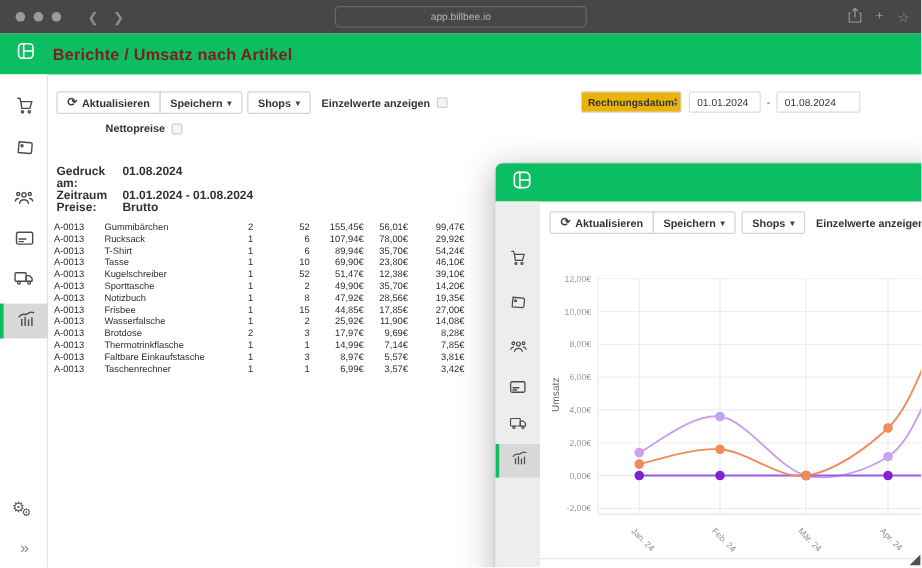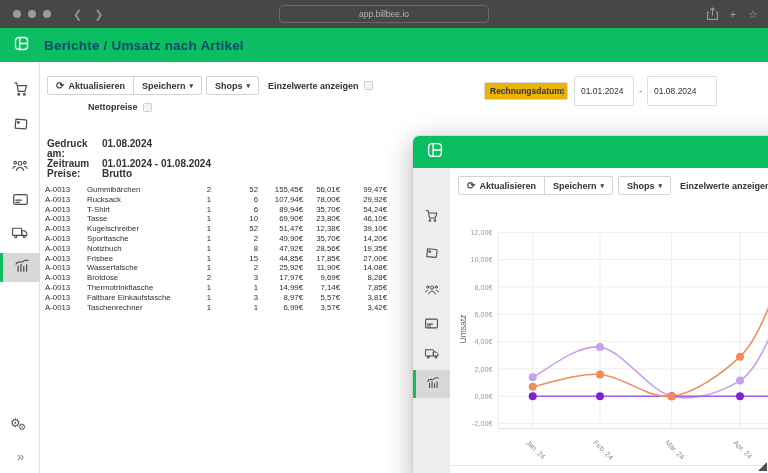--- a/index.html
+++ b/index.html
@@ -12,21 +12,21 @@
   .traffic { display:flex; gap:7px; margin-left:13px; }
   .dot { width:8px; height:8px; border-radius:50%; background:#9a9a9a; }
   .navarrows { display:flex; gap:12px; margin-left:22px; color:#8f8f8f; font-size:11px; }
   .urlpill { position:absolute; left:279px; top:5px; width:210px; height:18px; border:1px solid #6a6a6a; border-radius:4px;
              color:#b5b5b5; font-size:8.5px; display:flex; align-items:center; justify-content:center; }
   .chromeicons { position:absolute; right:10px; top:0; height:28px; display:flex; align-items:center; gap:12px; color:#9a9a9a; font-size:11px; }
 
   
   .appheader { position:absolute; left:0; top:28px; width:768px; height:34px; background:#0cbe62; display:flex; align-items:center; }
   .logo { flex:0 0 auto; }
-  .apptitle { color:#0c4a6e; font-weight:bold; font-size:13.5px; margin-left:14px; letter-spacing:.2px; }
+  .apptitle { color:#7f1d1d; font-weight:bold; font-size:13.5px; margin-left:14px; letter-spacing:.2px; }
 
   
   .sidebar { position:absolute; left:0; top:62px; width:40px; height:411px; background:#fff; border-right:1px solid #e4e4e4; }
   .sbitem { position:absolute; left:0; width:40px; height:28px; display:flex; align-items:center; justify-content:center; cursor:pointer; }
   .sbitem.active { background:#d8d8d8; border-left:3px solid #0cbe62; height:29px; }
   .gears { position:relative; width:20px; height:18px; color:#555; }
   .gears .g1 { position:absolute; left:0; top:-3px; font-size:12px; }
   .gears .g2 { position:absolute; left:8px; top:3px; font-size:9px; }
   .collapse { color:#8a8a8a; font-size:13px; letter-spacing:-1px; }
 
@@ -38,21 +38,21 @@
   .checkbox { width:9px; height:9px; border:1px solid #cfcfcf; background:#f4f4f4; border-radius:1.5px; display:inline-block; }
   .cblabel { font-size:9px; font-weight:bold; color:#333; }
 
   .main-toolbar { position:absolute; left:47px; top:76px; display:flex; align-items:center; }
   .nettop { position:absolute; left:88px; top:102px; display:flex; align-items:center; gap:5px; }
 
   .datefilter { position:absolute; left:484px; top:76px; display:flex; align-items:center; }
   .datesel { width:84px; height:18px; background:#eab308; border:1px solid #d6d6d6; border-radius:2px; display:flex; align-items:center;
              justify-content:space-between; padding:0 5px; font-size:8.5px; font-weight:bold; color:#333; cursor:pointer; }
   .sortglyph { display:flex; flex-direction:column; line-height:4px; font-size:5px; color:#555; }
-  .dateinput { height:30px; border:1px solid #ddd; border-radius:2px; font-size:8.5px; color:#333; padding:0 6px;
+  .dateinput { height:18px; border:1px solid #ddd; border-radius:2px; font-size:8.5px; color:#333; padding:0 6px;
                font-family:"Liberation Sans", sans-serif; background:#fff; }
   .datesep { margin:0 5px; font-size:9px; color:#555; }
 
   
   .info { position:absolute; left:47px; top:139px; font-size:10px; color:#333; line-height:9.9px; }
   .info .row { display:flex; }
   .info .lab { width:55px; font-weight:bold; }
   .info .val { font-weight:bold; }
 
   .report { position:absolute; left:45px; top:185px; width:350px; font-size:7.8px; color:#2e2e2e; }

